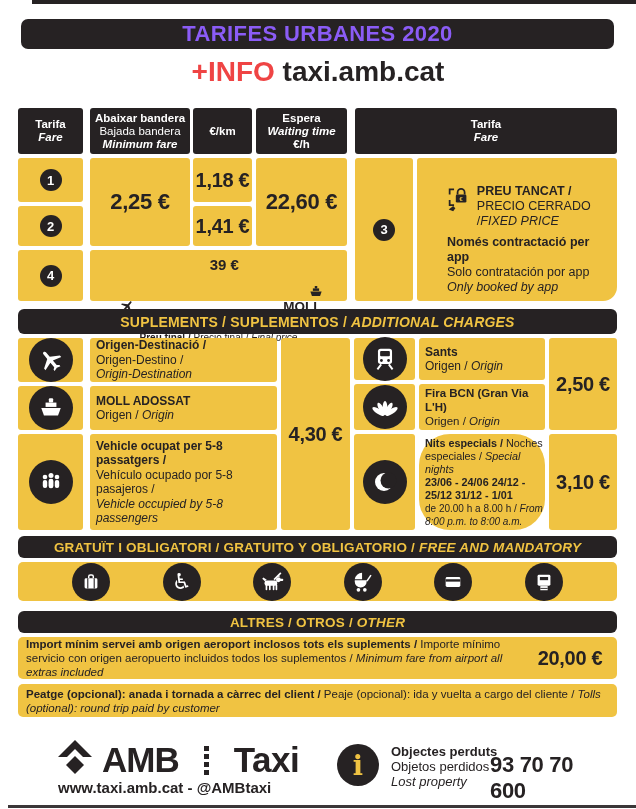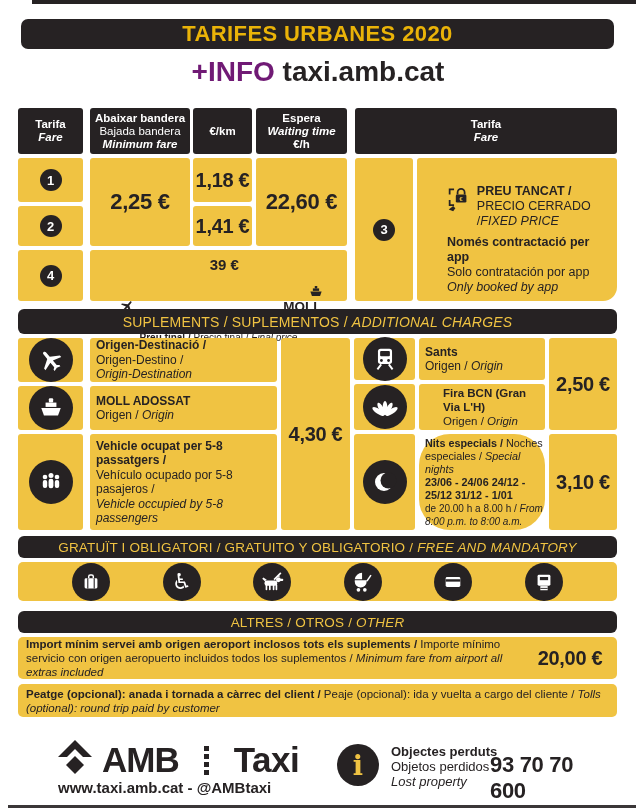--- a/index.html
+++ b/index.html
@@ -1,20 +1,20 @@
 <!DOCTYPE html>
 <html><head>
 <meta charset="utf-8">
 <style>
   html,body{margin:0;padding:0;background:#fff;}
   .page{position:relative;width:636px;height:809px;background:#fff;overflow:hidden;
         font-family:"Liberation Sans","DejaVu Sans",sans-serif;color:#262223;}
   .abs{position:absolute;}
   .blackbar{background:#262223;border-radius:6px;display:flex;align-items:center;justify-content:center;}
-  .ybar{color:#F0C342;font-weight:normal;font-size:13.5px;letter-spacing:.2px;}
+  .ybar{color:#F0C342;font-weight:bold;font-size:13.5px;letter-spacing:.2px;}
   .cell{position:absolute;background:#F0C342;border-radius:3px;}
   .hcell{position:absolute;background:#262223;border-radius:3px;color:#fff;display:flex;
          flex-direction:column;align-items:center;justify-content:center;font-size:11.5px;
          line-height:13px;font-weight:bold;text-align:center;}
   .hit{font-style:italic;}
   .flexc{display:flex;align-items:center;justify-content:center;}
   .ncircle{width:22px;height:22px;border-radius:50%;background:#262223;color:#fff;
            font-weight:bold;font-size:13px;display:flex;align-items:center;justify-content:center;}
   .icircle{background:#262223;border-radius:50%;display:flex;align-items:center;justify-content:center;}
   .d44{width:44px;height:44px;}
@@ -29,24 +29,24 @@
   svg{display:block;}
 </style>
 </head>
 <body>
 
 <div class="page">
 
   <div class="abs" style="left:32px;top:0;width:604px;height:4px;background:#262223;"></div>
 
   <div class="abs blackbar" style="left:21px;top:19px;width:593px;height:30px;border-radius:7px;">
-    <span style="color:#eab308;font-weight:bold;font-size:22px;letter-spacing:.4px;">TARIFES URBANES 2020</span>
+    <span style="color:#8b5cf6;font-weight:bold;font-size:22px;letter-spacing:.4px;">TARIFES URBANES 2020</span>
   </div>
   <div class="abs" style="left:0;top:56px;width:636px;text-align:center;font-size:28px;font-weight:bold;">
-    <span style="color:#701a75;">+INFO</span><span> taxi.amb.cat</span>
+    <span style="color:#ef4444;">+INFO</span><span> taxi.amb.cat</span>
   </div>
 
   <div class="hcell" style="left:18px;top:108px;width:65px;height:46px;">
     <span>Tarifa</span>
     <span class="hit">Fare</span>
   </div>
   <div class="hcell" style="left:90px;top:108px;width:100px;height:46px;">
     <span>Abaixar bandera</span>
     <span style="font-weight:normal;">Bajada bandera</span>
     <span class="hit">Minimum fare</span>
@@ -234,21 +234,21 @@
         <g transform="translate(13,22)" fill="#fff">
           <ellipse rx="2.4" ry="7" transform="rotate(-56) translate(0,-8)"></ellipse>
           <ellipse rx="2.4" ry="7" transform="rotate(-28) translate(0,-8)"></ellipse>
           <ellipse rx="2.4" ry="7" transform="translate(0,-8)"></ellipse>
           <ellipse rx="2.4" ry="7" transform="rotate(28) translate(0,-8)"></ellipse>
           <ellipse rx="2.4" ry="7" transform="rotate(56) translate(0,-8)"></ellipse>
         </g>
       </svg>
     </div>
   </div>
-  <div class="cell suptext" style="left:419px;top:384px;width:126px;height:46px;padding-left:24px;box-sizing:border-box;font-size:11.5px;line-height:14px;">
+  <div class="cell suptext" style="left:419px;top:384px;width:126px;height:46px;padding-left:6px;box-sizing:border-box;font-size:11.5px;line-height:14px;">
     <div class="b">Fira BCN (Gran Via L'H)</div>
     <div><span>Origen / </span><span class="i">Origin</span></div>
   </div>
 
   <div class="cell flexc price-l" style="left:549px;top:338px;width:68px;height:92px;">
     <span>2,50 €</span>
   </div>
 
   <div class="cell flexc" style="left:354px;top:434px;width:61px;height:96px;">
     <div class="icircle d44">

